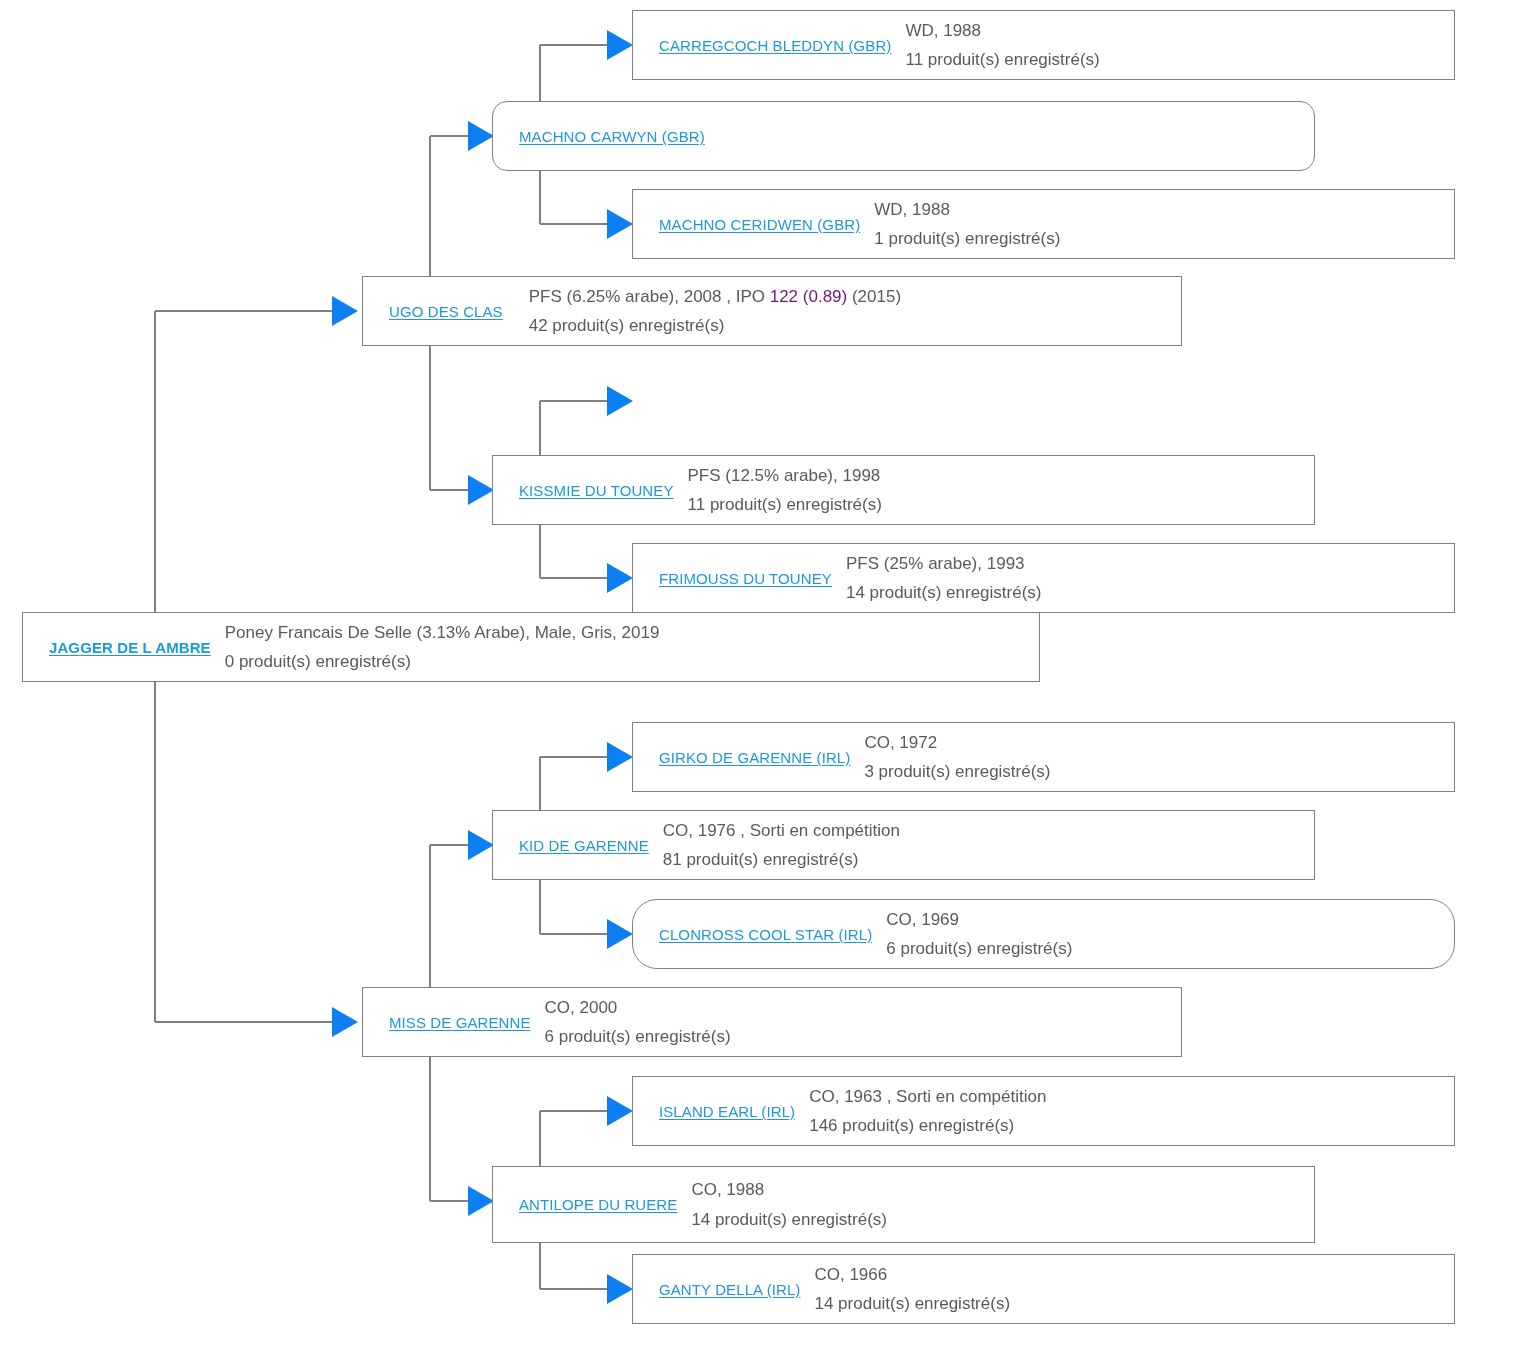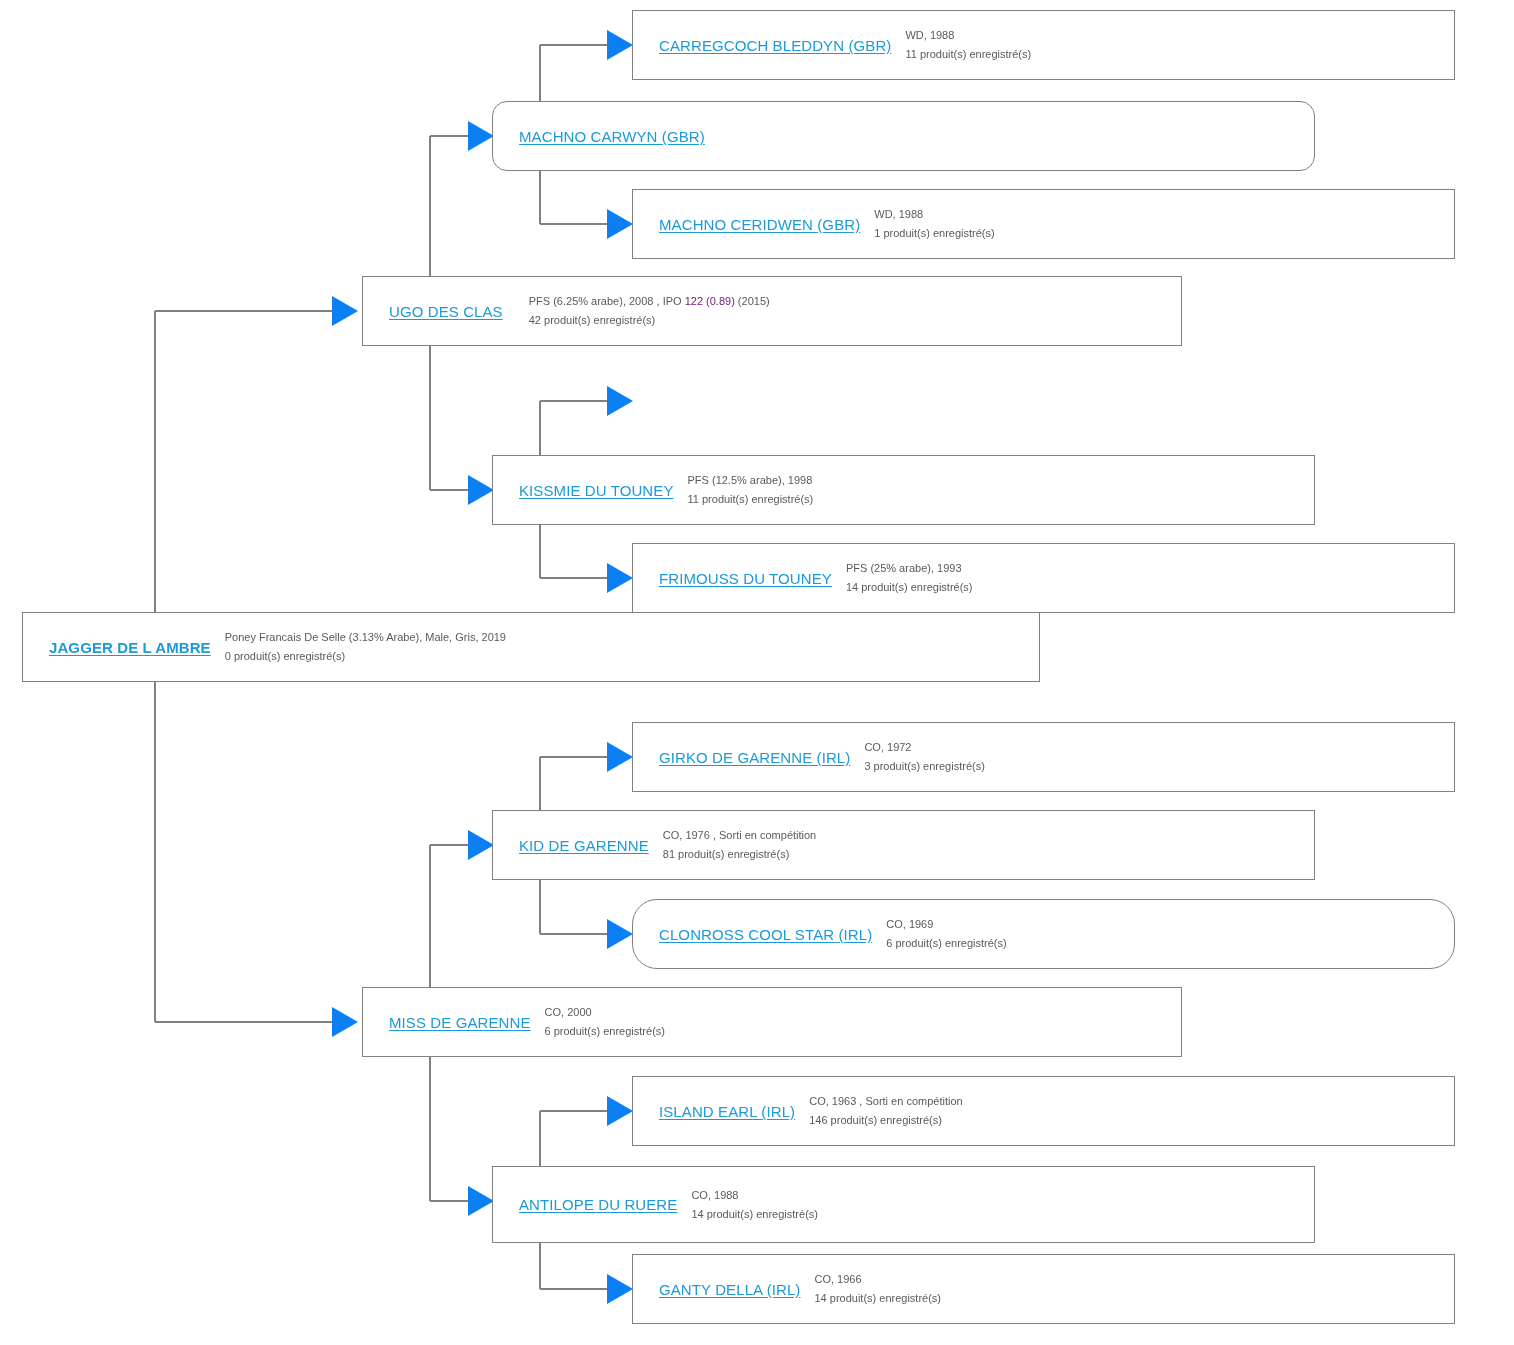--- a/index.html
+++ b/index.html
@@ -47,21 +47,21 @@
     letter-spacing: 0.1px;
     cursor: pointer;
   }
   .node.root .node-name {
     font-weight: bold;
     color: #1a9ad7;
   }
   .node-info {
     flex: 1 1 auto;
     padding: 0 8px 0 4px;
-    font-size: 11px;
+    font-size: 17px;
     color: #5a5a5a;
     line-height: 1.72;
     white-space: nowrap;
   }
   .node-info .line1,
   .node-info .line2 {
     display: block;
   }
   .ipo-hl {
     color: #701a75;

